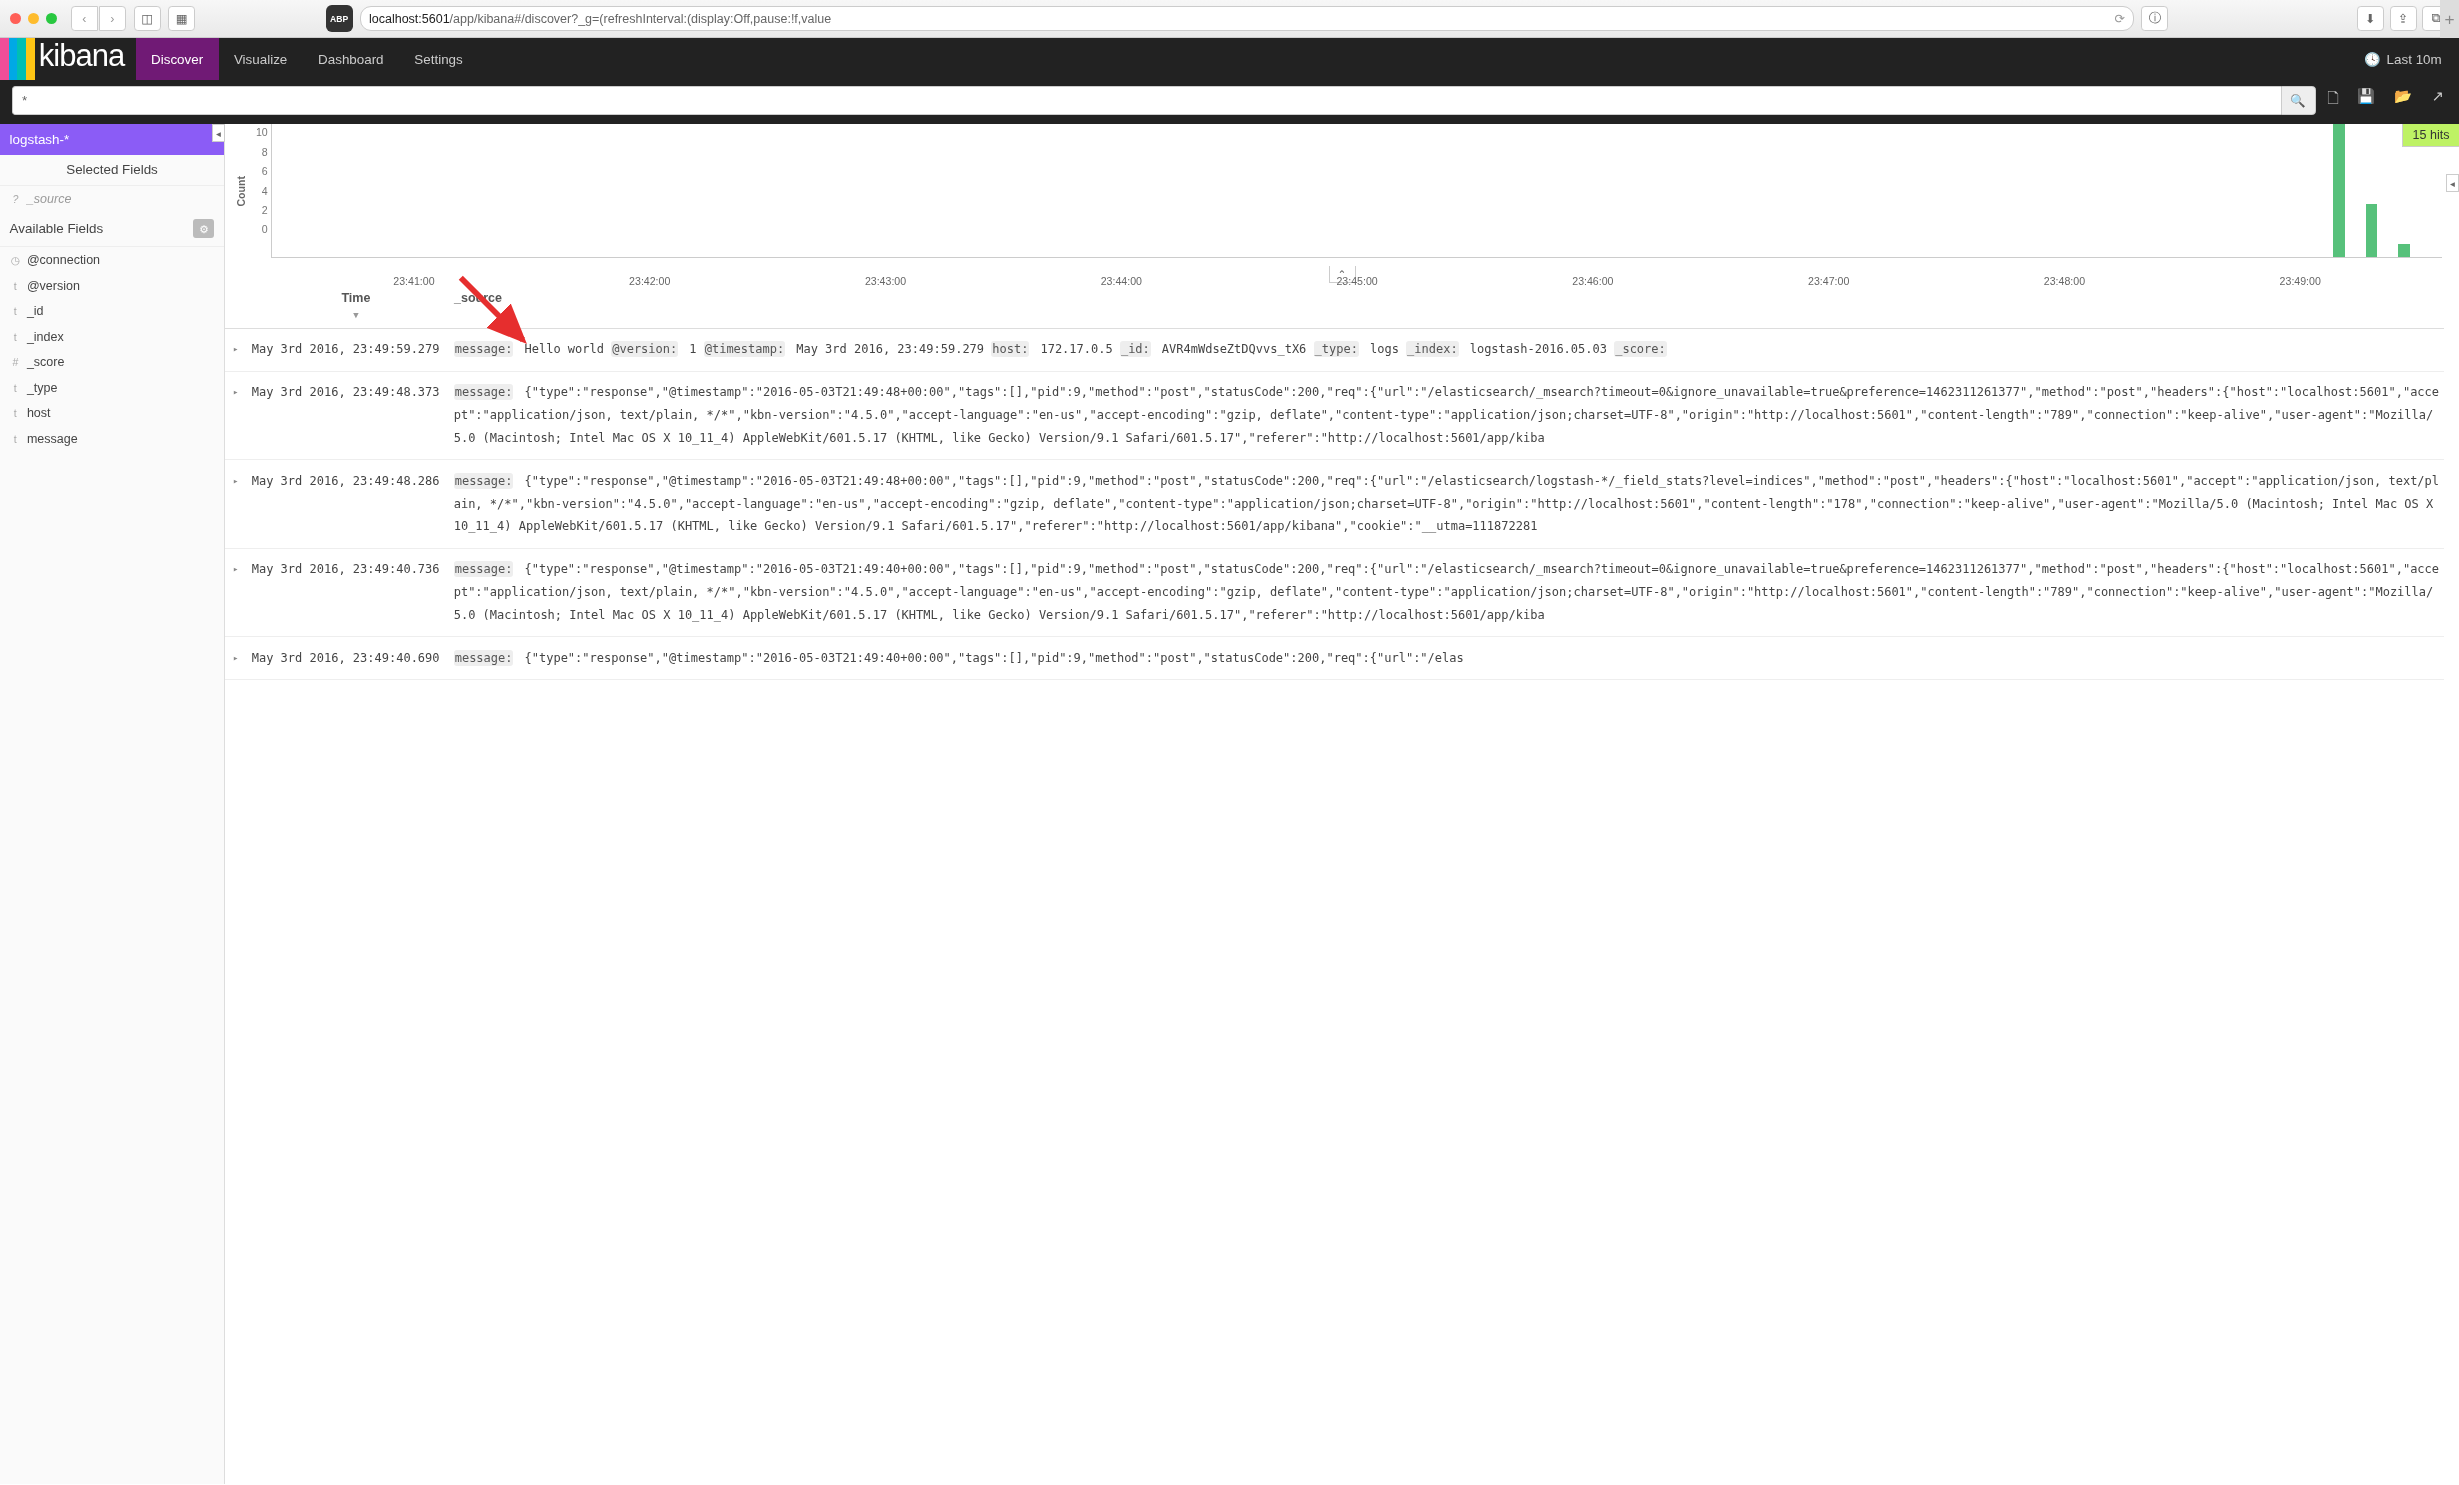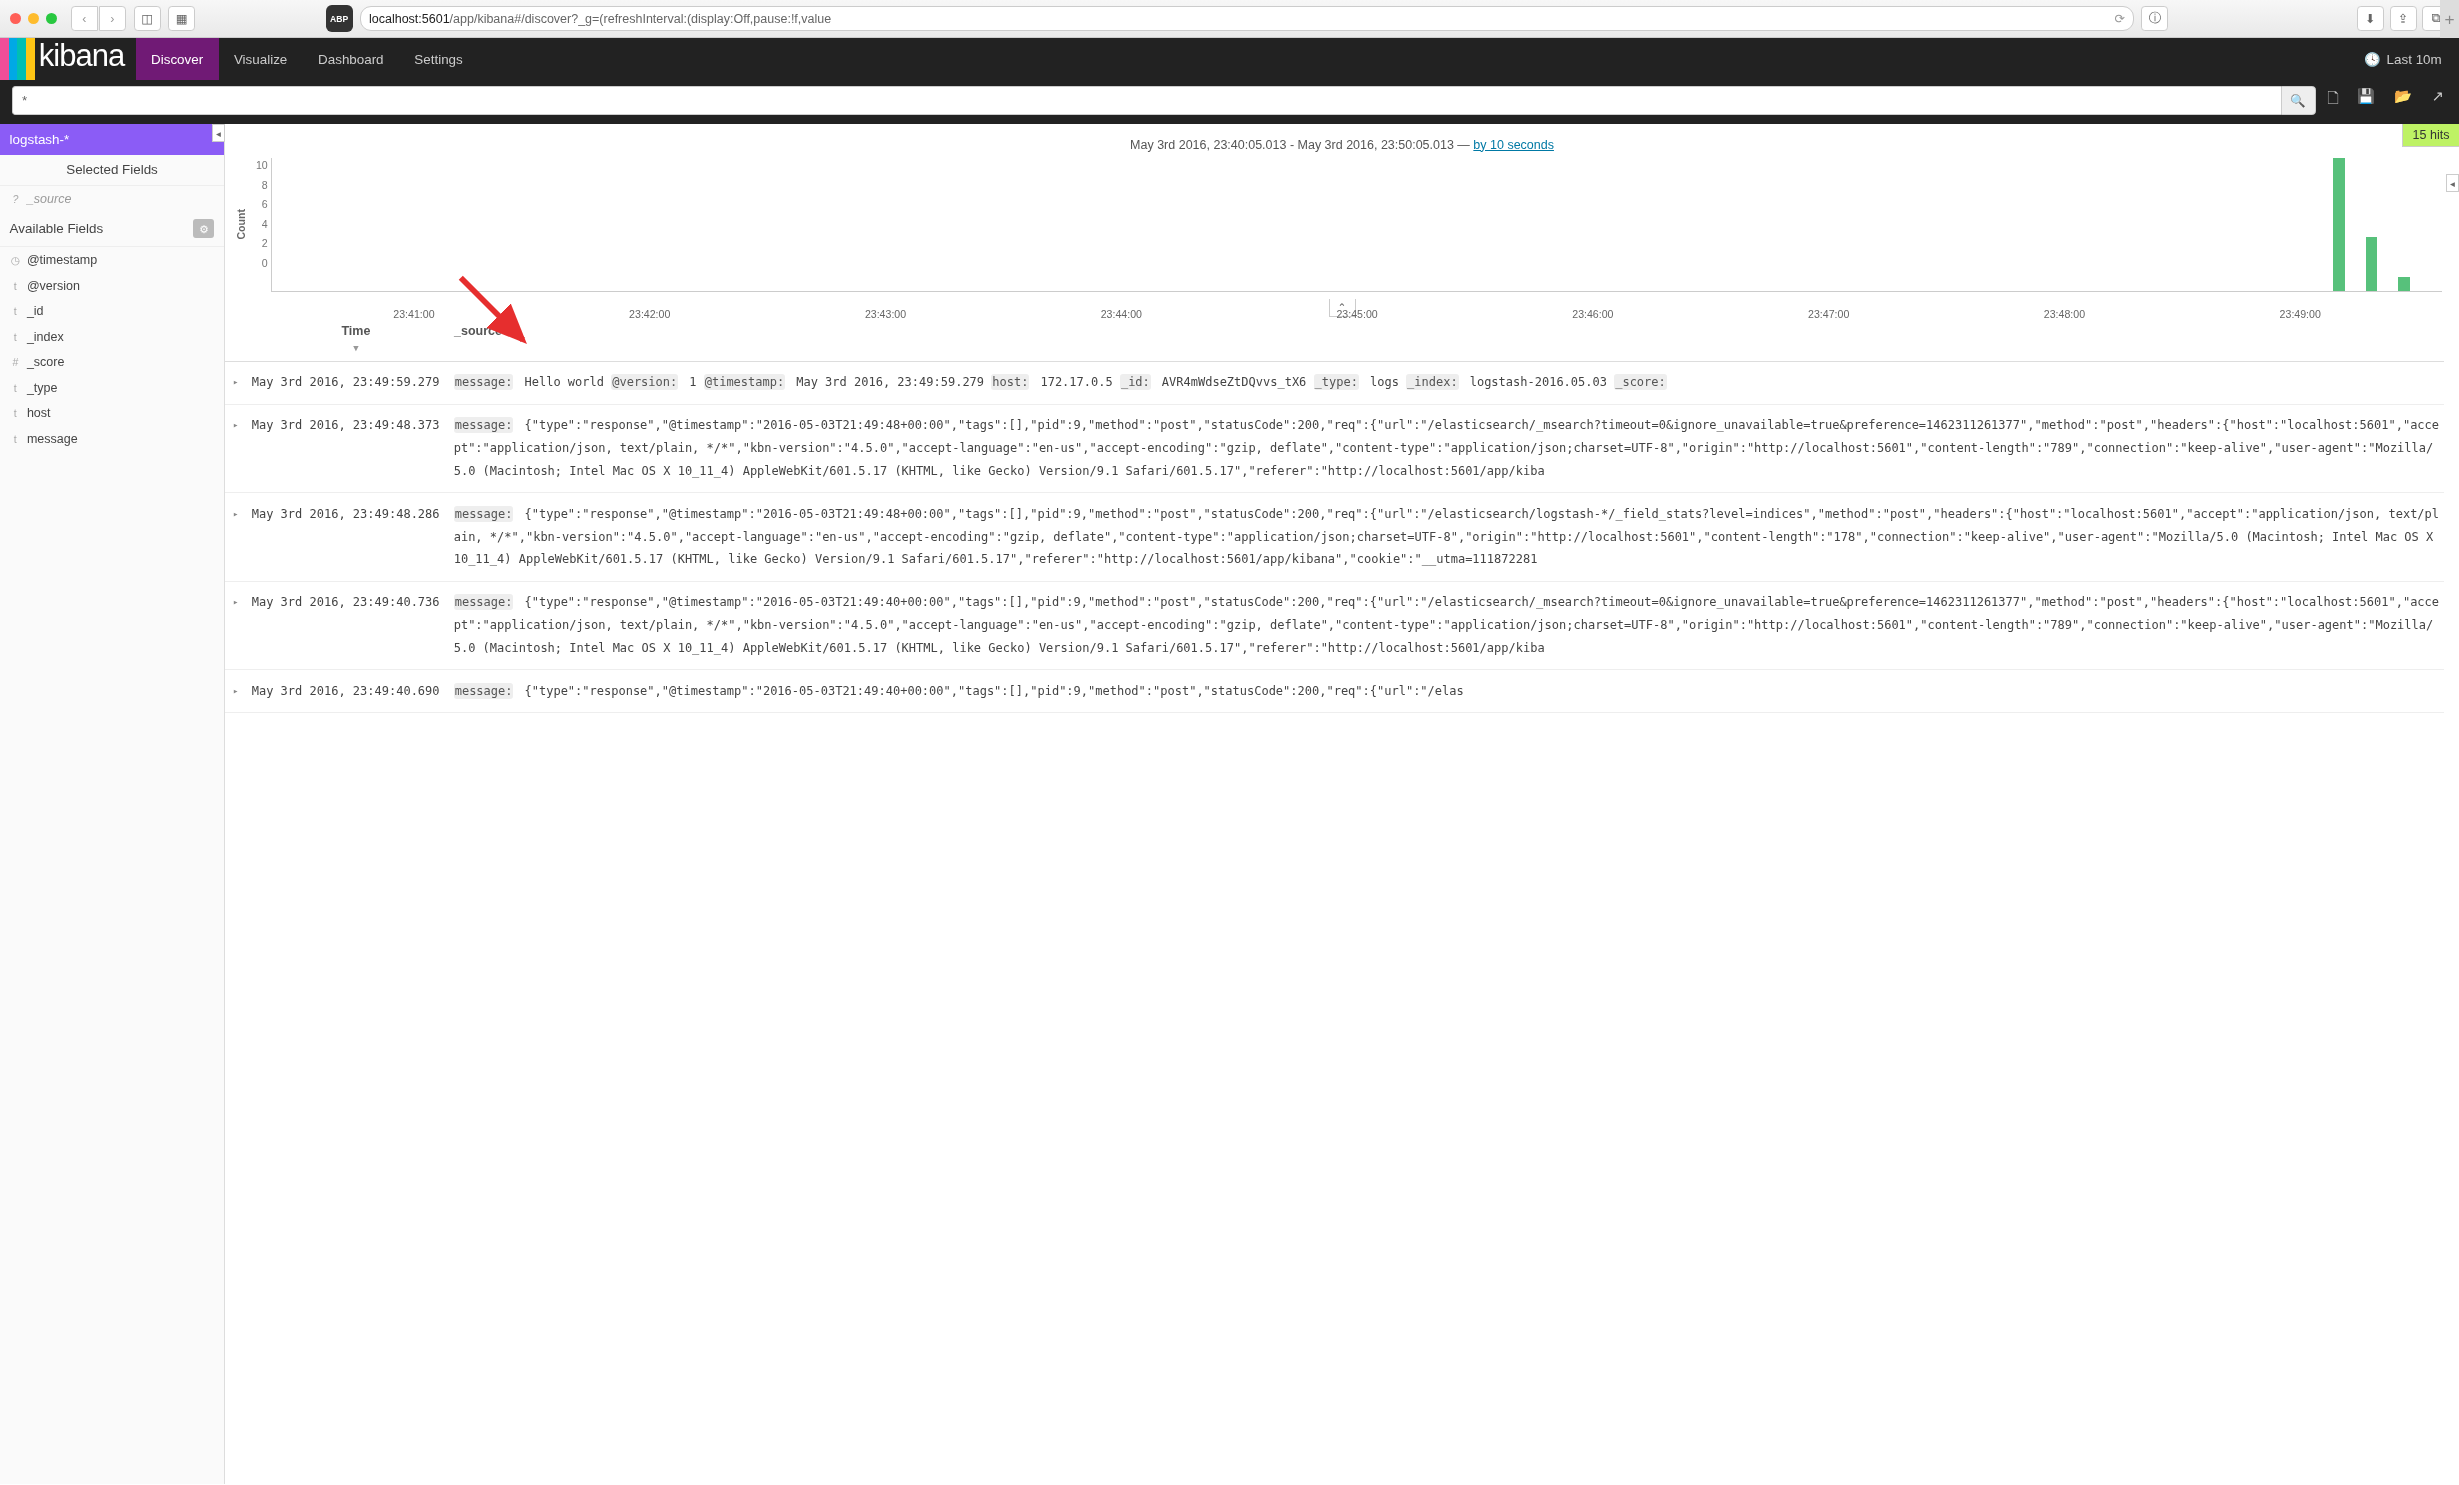--- a/index.html
+++ b/index.html
@@ -152,21 +152,21 @@
       <span class="field-icon">?</span>
       <span>_source</span>
     </div>
     <div class="sb-section heading sb-avail">
       <span>Available Fields</span>
       <span class="sb-gear">⚙</span>
     </div>
     <div id="field-list">
         <div class="field-item">
           <span class="field-icon">◷</span>
-          <span>@timestamp</span>
+          <span>@connection</span>
         </div>
         <div class="field-item">
           <span class="field-icon">t</span>
           <span>@version</span>
         </div>
         <div class="field-item">
           <span class="field-icon">t</span>
           <span>_id</span>
         </div>
         <div class="field-item">
@@ -189,23 +189,20 @@
           <span class="field-icon">t</span>
           <span>message</span>
         </div>
       </div>
   </div>
 
   <div class="content">
     <div class="hits-badge">15 hits</div>
     <div class="expand-handle">◂</div>
 
-    <div class="chart-title-row">
-      <span>May 3rd 2016, 23:40:05.013 - May 3rd 2016, 23:50:05.013</span><span> — </span><a href="#">by 10 seconds</a>
-    </div>
 
     <div class="chart-wrap">
       <div class="ylabel">Count</div>
       <div class="yaxis" id="yaxis">
           <div>10</div>
           <div>8</div>
           <div>6</div>
           <div>4</div>
           <div>2</div>
           <div>0</div>

